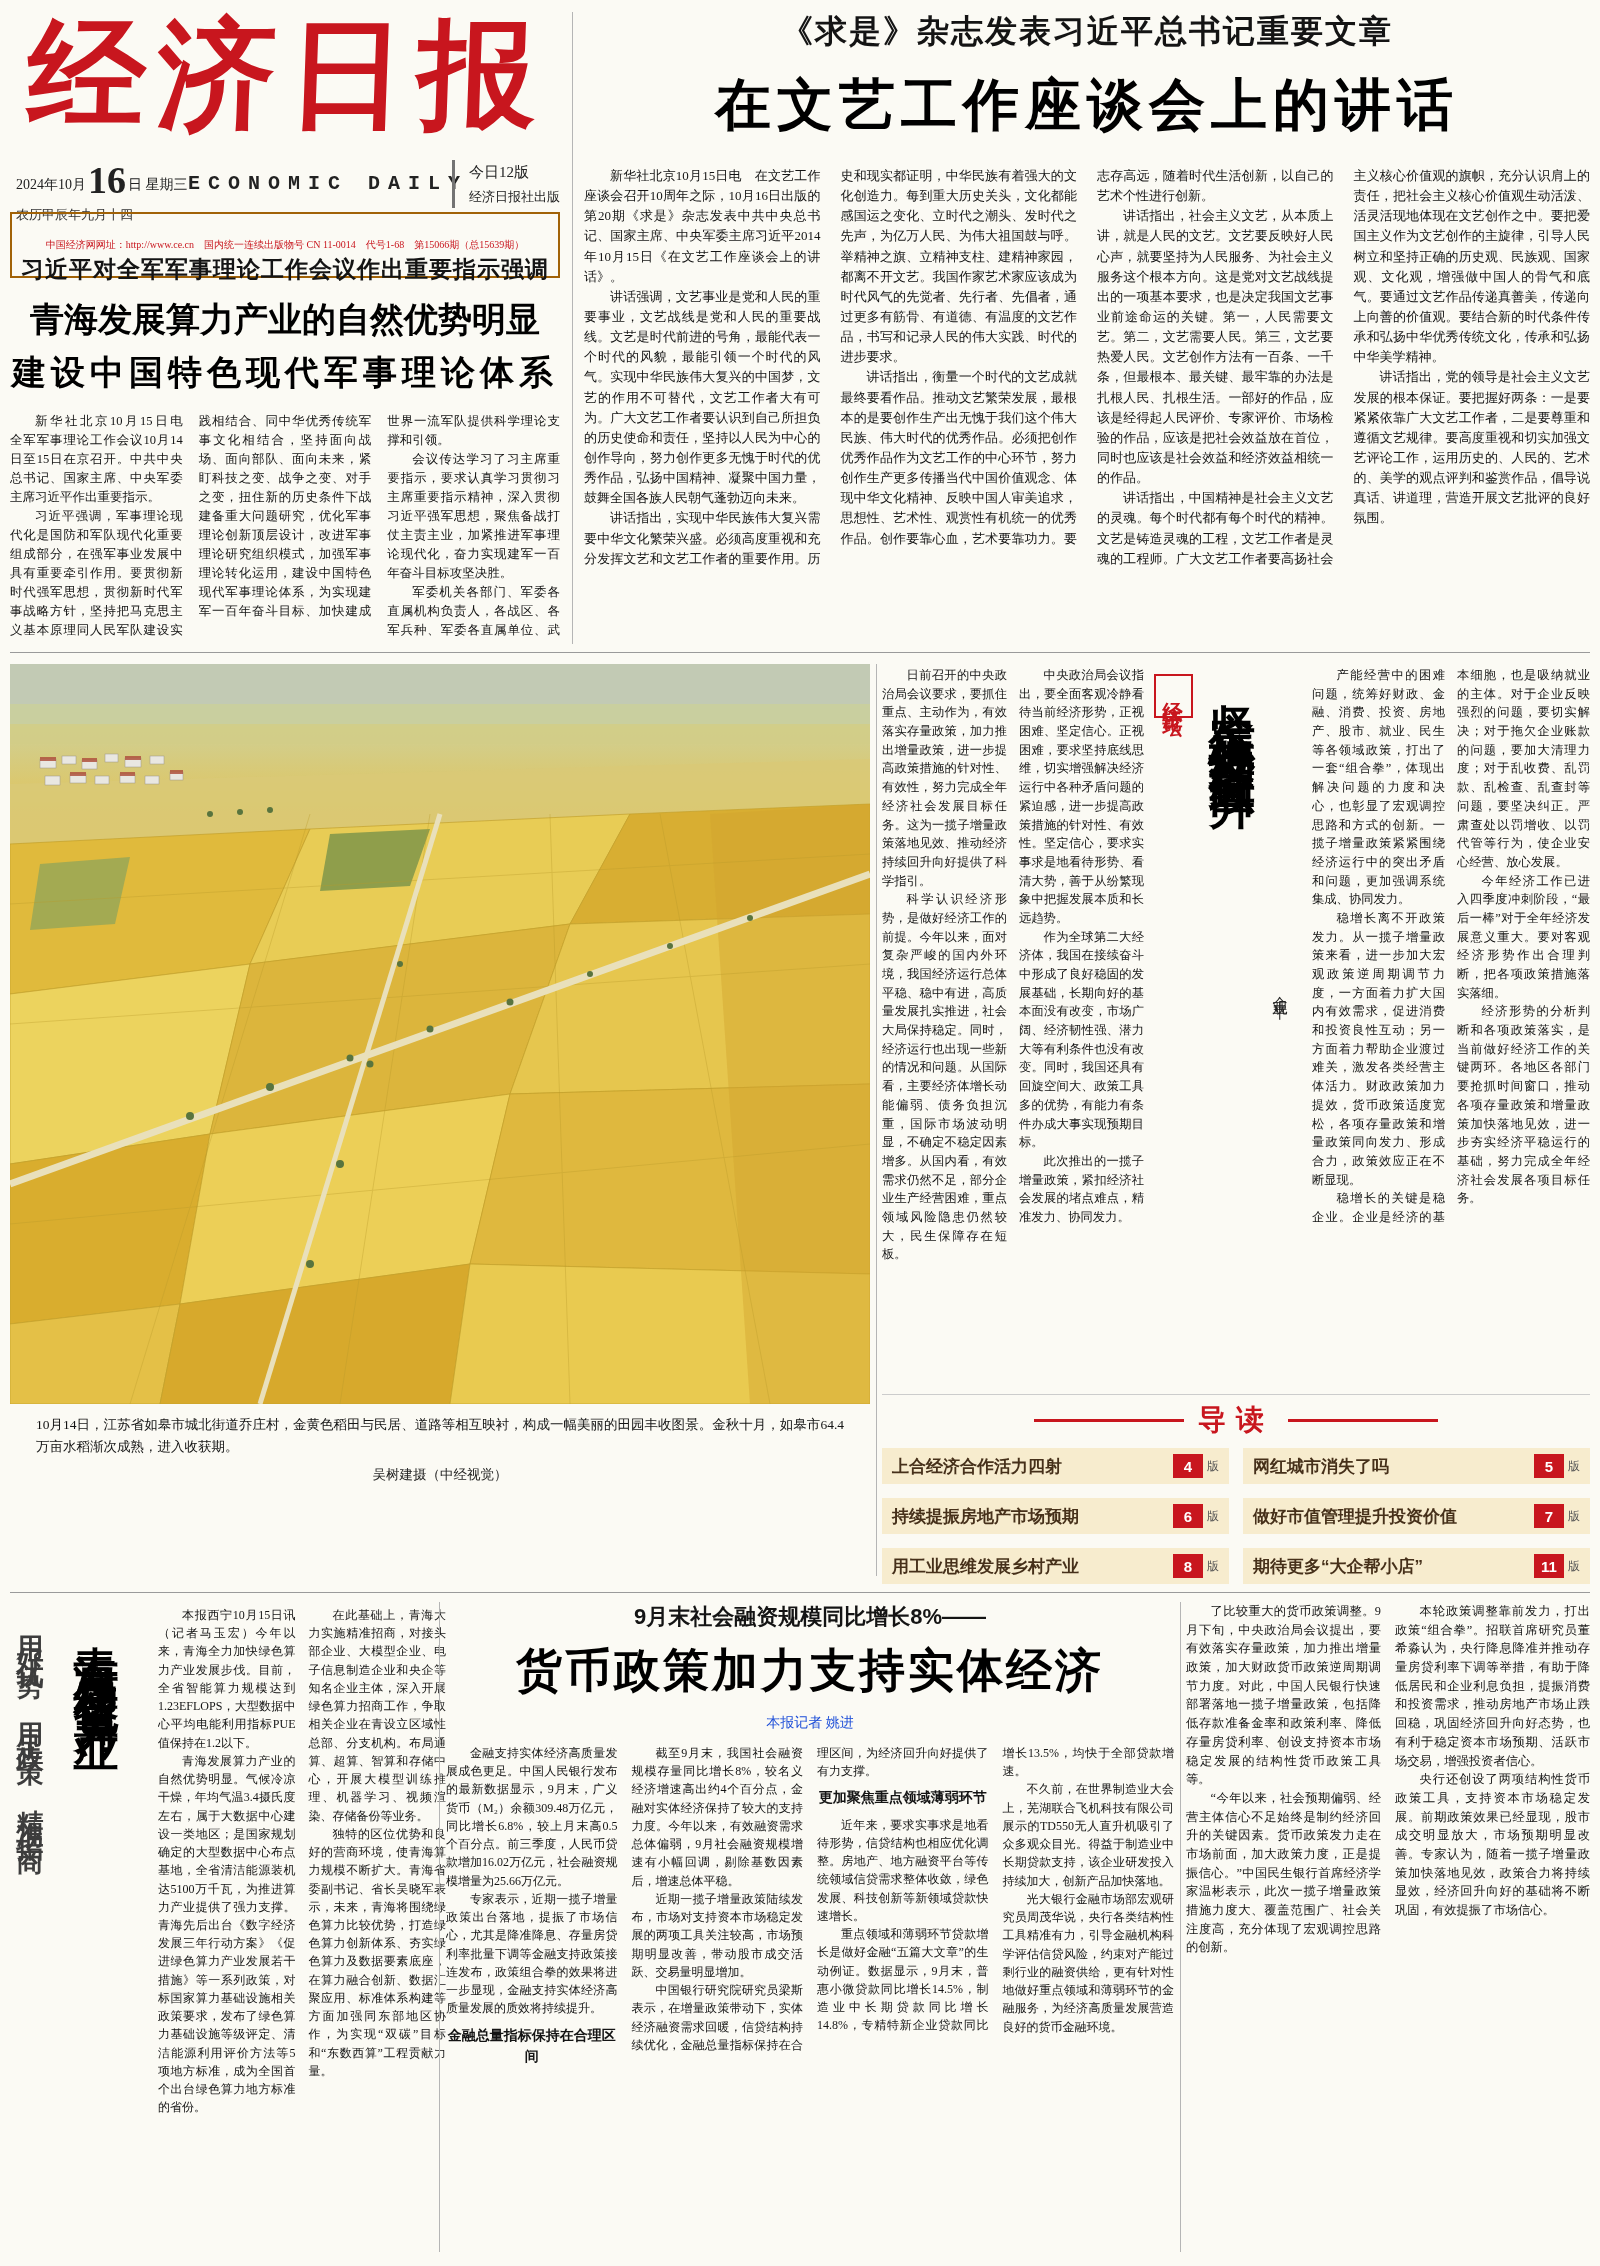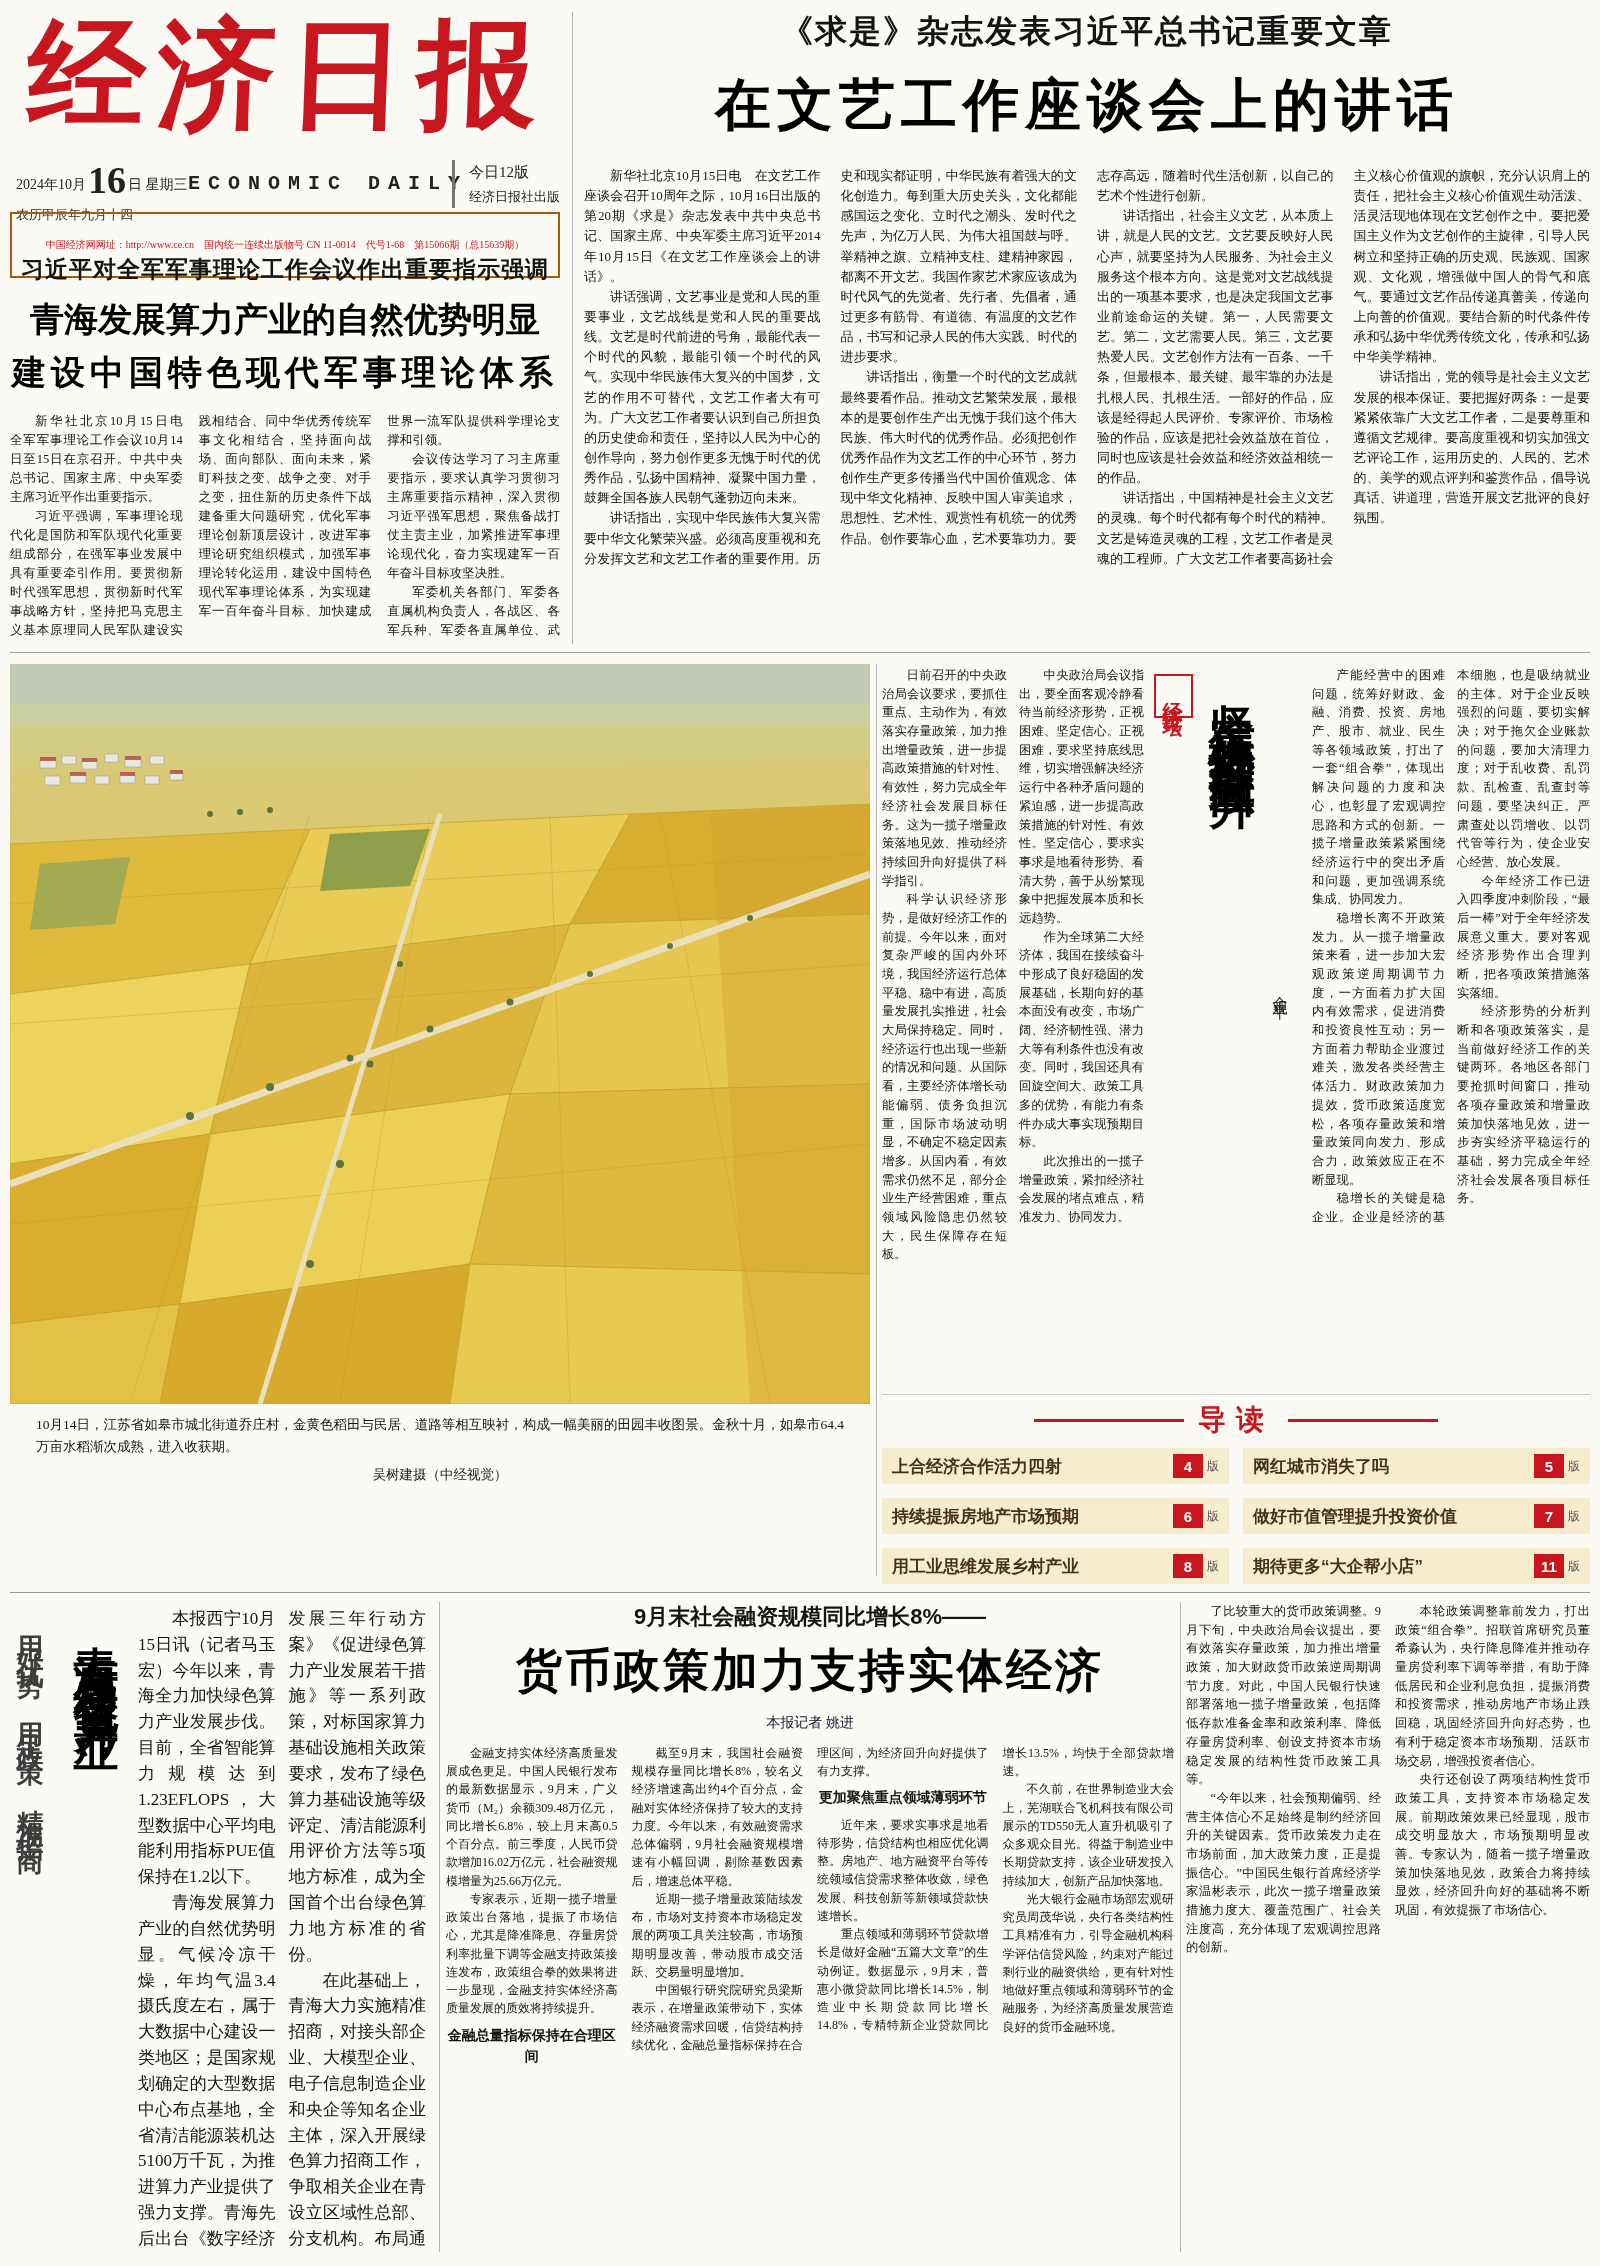--- a/index.html
+++ b/index.html
@@ -70,30 +70,30 @@
   .dd-badge{margin-left:auto;background:#c8161e;color:#fff;min-width:24px;height:24px;display:flex;align-items:center;
             justify-content:center;font-family:"Liberation Sans",sans-serif;font-weight:800;font-size:15px;padding:0 3px;}
   .dd-suffix{font-size:12px;color:#555;margin-left:4px;font-weight:400;}
 
   
   .sec-qinghai{position:absolute;left:10px;top:1602px;width:424px;height:654px;}
   .qh-slogan{position:absolute;left:2px;top:12px;height:630px;font-family:"Liberation Sans",sans-serif;
              font-weight:800;font-size:27px;letter-spacing:12px;color:#3d3d3d;}
   .qh-title{position:absolute;left:56px;top:8px;height:640px;font-family:"Liberation Sans",sans-serif;
             font-weight:900;font-size:45px;letter-spacing:9px;color:#000;}
-  .qh-body{position:absolute;left:128px;top:4px;width:288px;height:648px;column-count:2;column-gap:13px;
-           font-size:17px;line-height:1.52;text-align:justify;overflow:hidden;}
+  .qh-body{position:absolute;left:148px;top:4px;width:288px;height:648px;column-count:2;column-gap:13px;
+           font-size:12px;line-height:1.52;text-align:justify;overflow:hidden;}
   .body-sm p{text-indent:2em;}
   .qh-body p,.forum-left p,.forum-right p,.m-body p,.inc-body p,.inc-lead p{text-indent:2em;}
 
   
   .sec-monetary{position:absolute;left:446px;top:1602px;width:728px;height:654px;}
   .kicker-mo{font-family:"Liberation Sans",sans-serif;font-weight:800;font-size:22px;text-align:center;}
   .hl-mo{font-family:"Liberation Sans",sans-serif;font-weight:900;font-size:46px;text-align:center;letter-spacing:3px;margin-top:8px;color:#000;}
-  .author-mo{text-align:center;font-size:14px;margin-top:12px;color:#0f172a;}
+  .author-mo{text-align:center;font-size:14px;margin-top:12px;color:#1d4ed8;}
   .m-body{margin-top:12px;height:498px;column-count:4;column-gap:14px;font-size:12px;line-height:1.52;
           text-align:justify;overflow:hidden;}
   .m-sub{font-family:"Liberation Sans",sans-serif;font-weight:800;font-size:14px;text-align:center !important;
          text-indent:0 !important;margin:7px 0;}
 
   
   .sec-inc{position:absolute;left:1186px;top:1602px;width:404px;height:654px;}
   .inc-top{display:flex;gap:16px;margin-bottom:12px;}
   .inc-lead{width:208px;font-size:12.5px;line-height:1.6;text-align:justify;padding-top:4px;}
   .inc-head{width:150px;font-family:"Liberation Sans",sans-serif;font-weight:900;font-size:26px;line-height:1.45;

